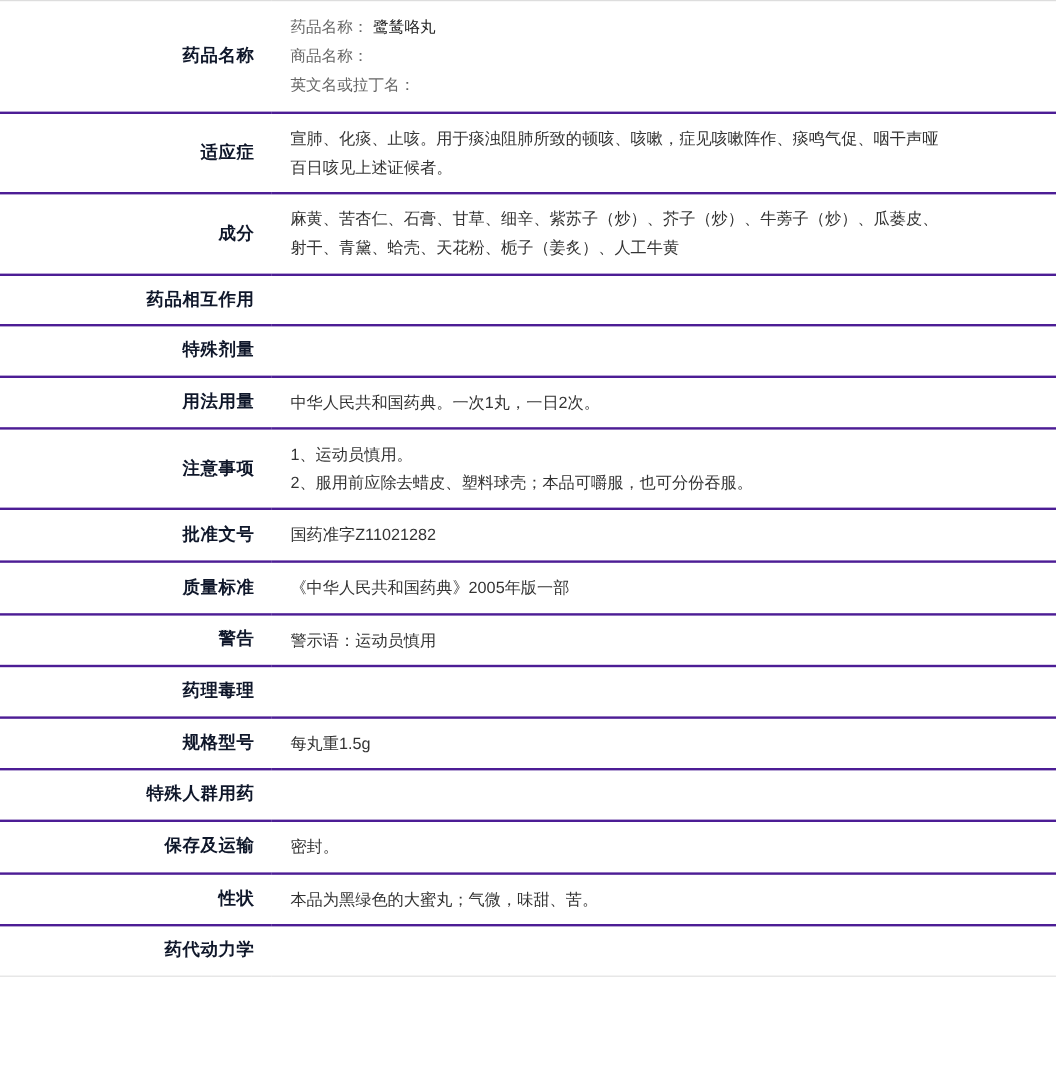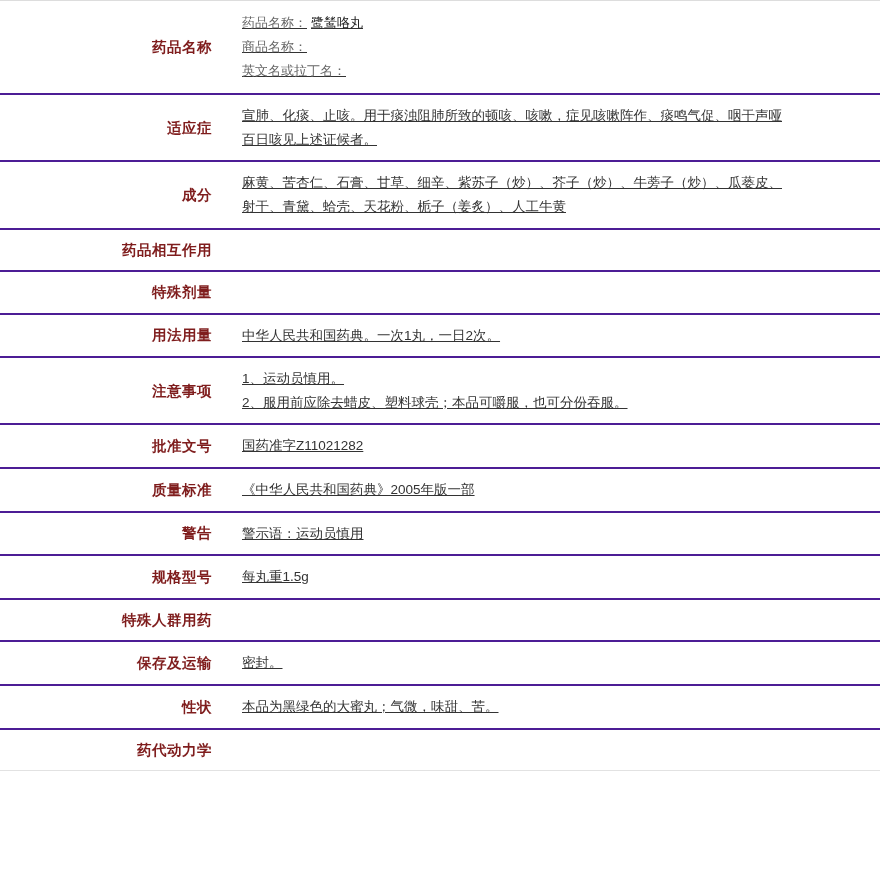--- a/index.html
+++ b/index.html
@@ -26,32 +26,31 @@
   .drug-table tr:first-child {
     border-top: 1px solid #dddddd;
   }
   .label-cell {
     width: 206px;
     text-align: right;
     vertical-align: middle;
     padding: 9px 14px 9px 6px;
     font-size: 14.5px;
     font-weight: bold;
-    color: #7f1d1d;
+    color: #0f172a;
     letter-spacing: 0.5px;
     line-height: 1.55;
     white-space: nowrap;
   }
   .value-cell {
     vertical-align: middle;
     padding: 9px 12px 9px 16px;
     font-size: 13.5px;
     color: #333333;
     line-height: 1.75;
-    text-decoration: underline;
   }
   .value-cell .line {
     display: block;
   }
   .sub-row {
     display: block;
     font-size: 13px;
     color: #3a3a3a;
     line-height: 1.85;
   }
@@ -134,20 +133,26 @@
           <span class="line">《中华人民共和国药典》2005年版一部</span>
         </td>
       </tr>
       <tr>
         <td class="label-cell">警告</td>
         <td class="value-cell">
           <span class="line">警示语：运动员慎用</span>
         </td>
       </tr>
       <tr>
+        <td class="label-cell">药理毒理</td>
+        <td class="value-cell">
+          <span class="line empty-cell"></span>
+        </td>
+      </tr>
+      <tr>
         <td class="label-cell">规格型号</td>
         <td class="value-cell">
           <span class="line">每丸重1.5g</span>
         </td>
       </tr>
       <tr>
         <td class="label-cell">特殊人群用药</td>
         <td class="value-cell">
           <span class="line empty-cell"></span>
         </td>

